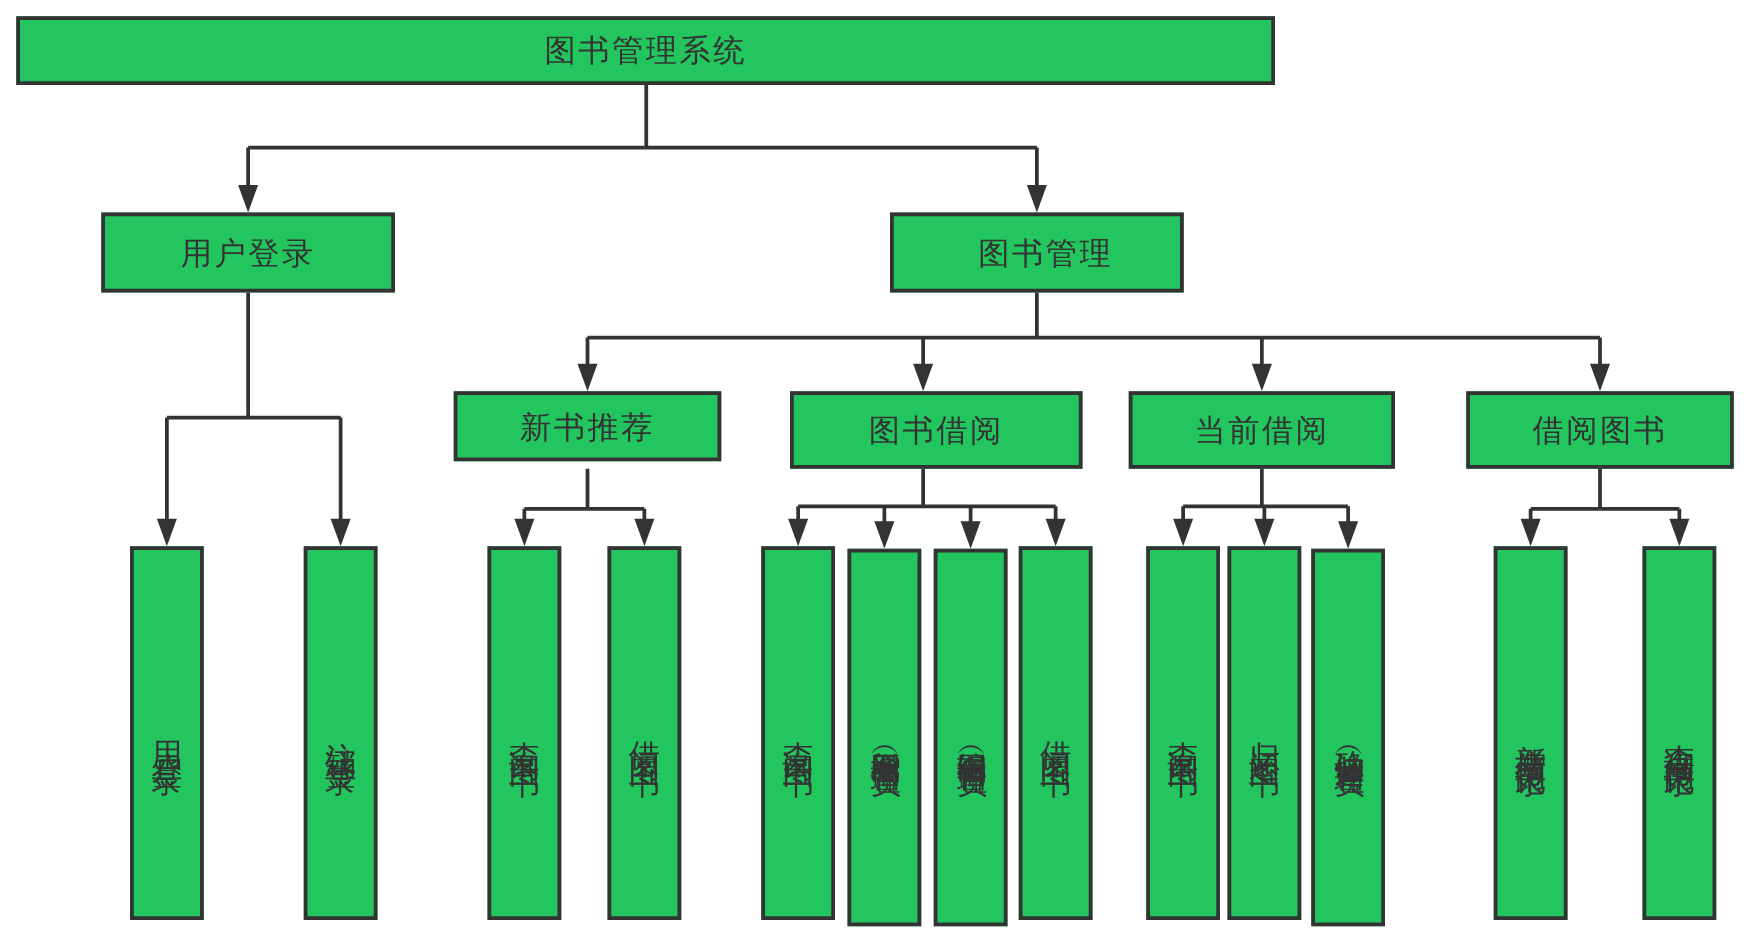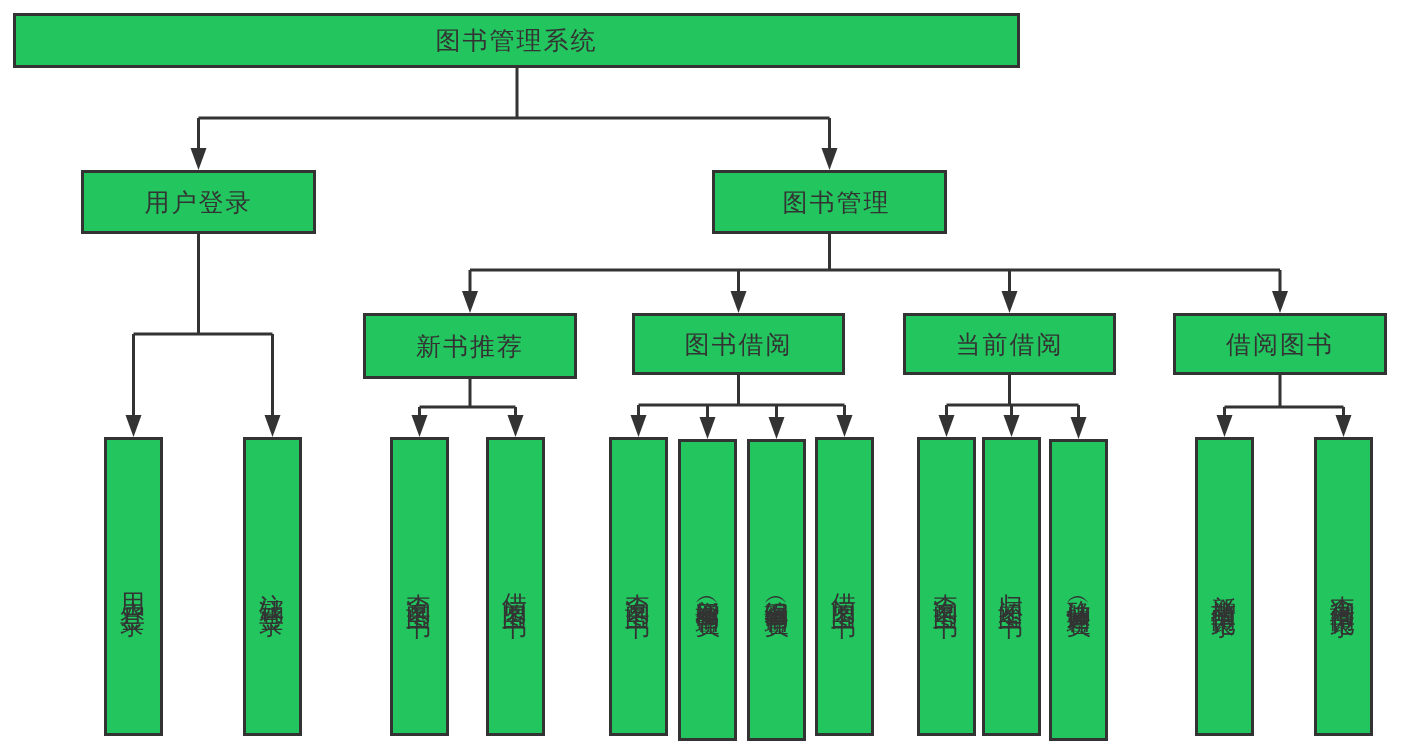--- a/index.html
+++ b/index.html
@@ -119,24 +119,24 @@
     <span>图书管理系统</span>
   </div>
 
   <div class="box" style="left:81px; top:170px; width:235px; height:64px;">
     <span>用户登录</span>
   </div>
   <div class="box" style="left:712px; top:170px; width:235px; height:64px;padding-left:14px;">
     <span>图书管理</span>
   </div>
 
-  <div class="box" style="left:363px; top:313px; width:214px; height:66px;">
+  <div class="box" style="left:363px; top:313px; width:214px; height:56px;">
     <span>新书推荐</span>
   </div>
-  <div class="box" style="left:632px; top:313px; width:213px; height:62px;">
+  <div class="box" style="left:632px; top:313px; width:234px; height:62px;">
     <span>图书借阅</span>
   </div>
   <div class="box" style="left:903px; top:313px; width:213px; height:62px;text-align:right;">
     <span>当前借阅</span>
   </div>
   <div class="box" style="left:1173px; top:313px; width:214px; height:62px;">
     <span>借阅图书</span>
   </div>
 
   <div class="box v" style="left:104px; top:437px; width:59px; height:299px;">

